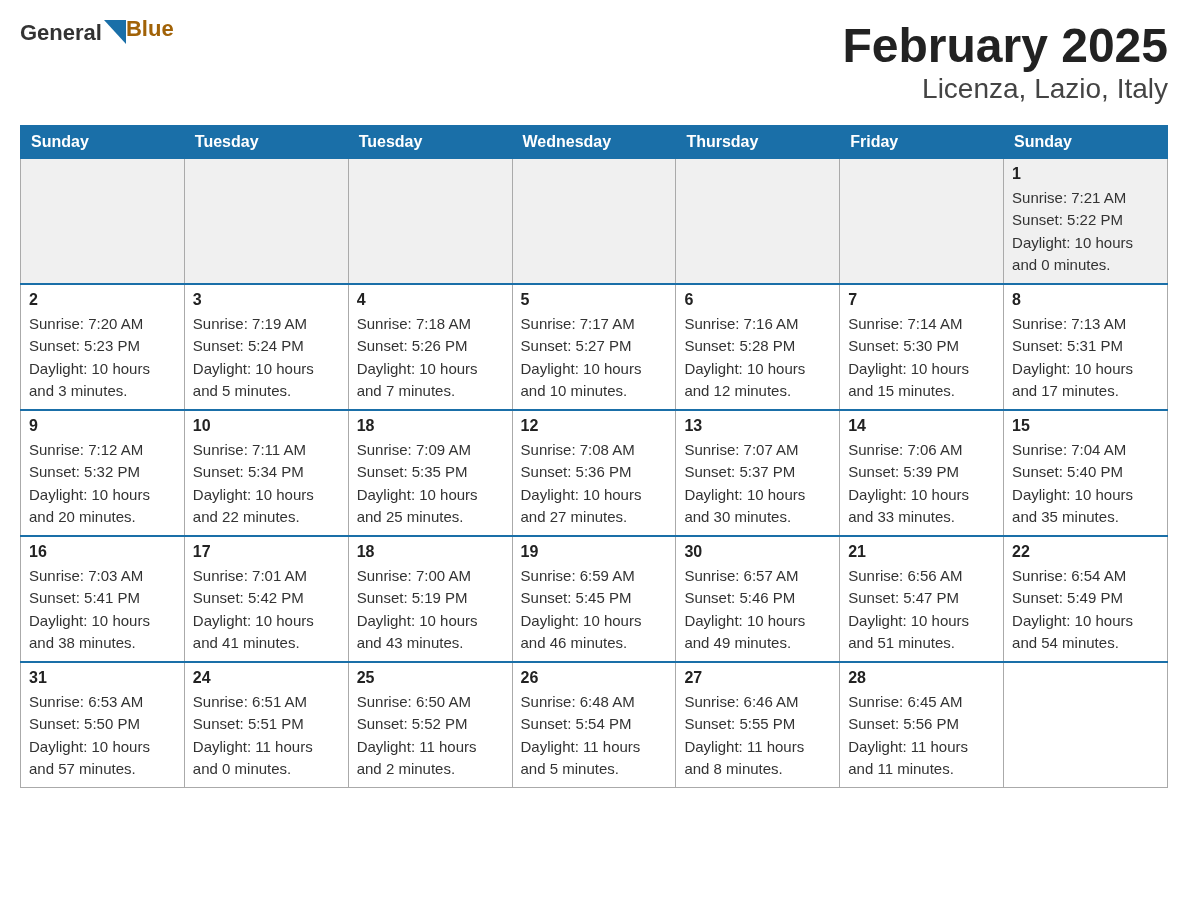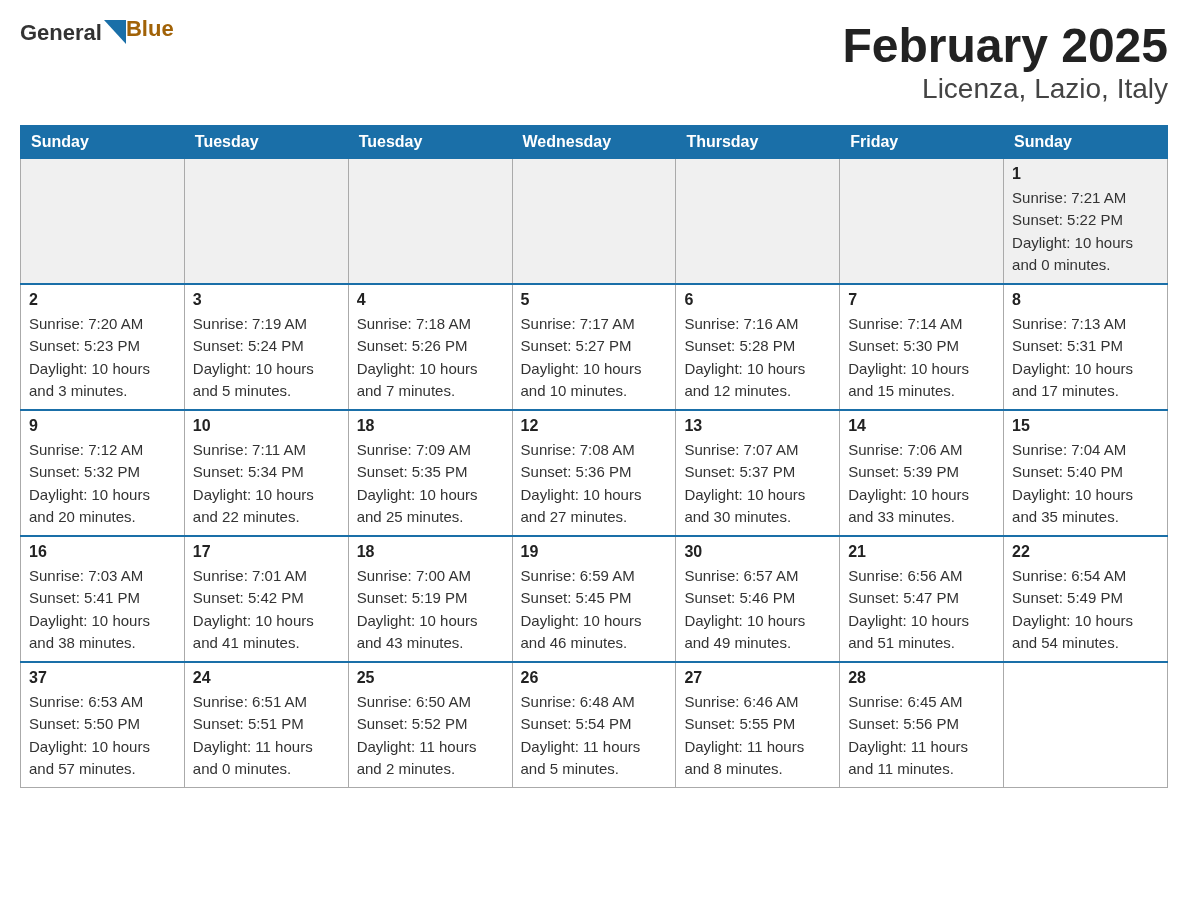--- a/index.html
+++ b/index.html
@@ -274,21 +274,21 @@
         </td>
         <td>
           <div class="day-number">22</div>
           <div class="day-info">Sunrise: 6:54 AM
 Sunset: 5:49 PM
 Daylight: 10 hours and 54 minutes.</div>
         </td>
       </tr>
       <tr class="week-row">
         <td>
-          <div class="day-number">37</div>
+          <div class="day-number">31</div>
           <div class="day-info">Sunrise: 6:53 AM
 Sunset: 5:50 PM
 Daylight: 10 hours and 57 minutes.</div>
         </td>
         <td>
           <div class="day-number">24</div>
           <div class="day-info">Sunrise: 6:51 AM
 Sunset: 5:51 PM
 Daylight: 11 hours and 0 minutes.</div>
         </td>

